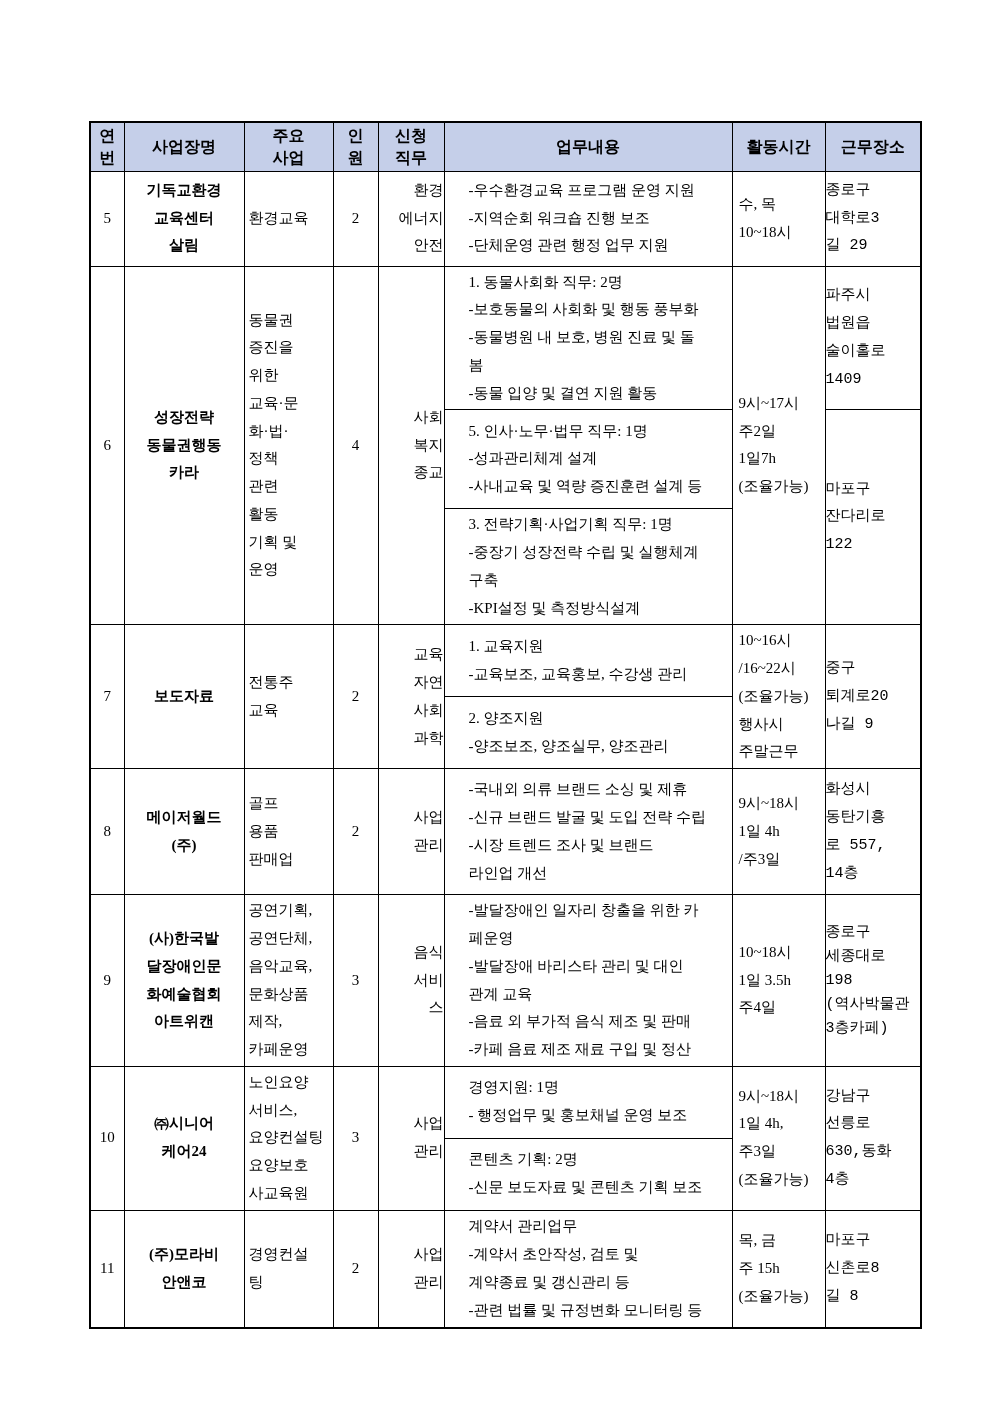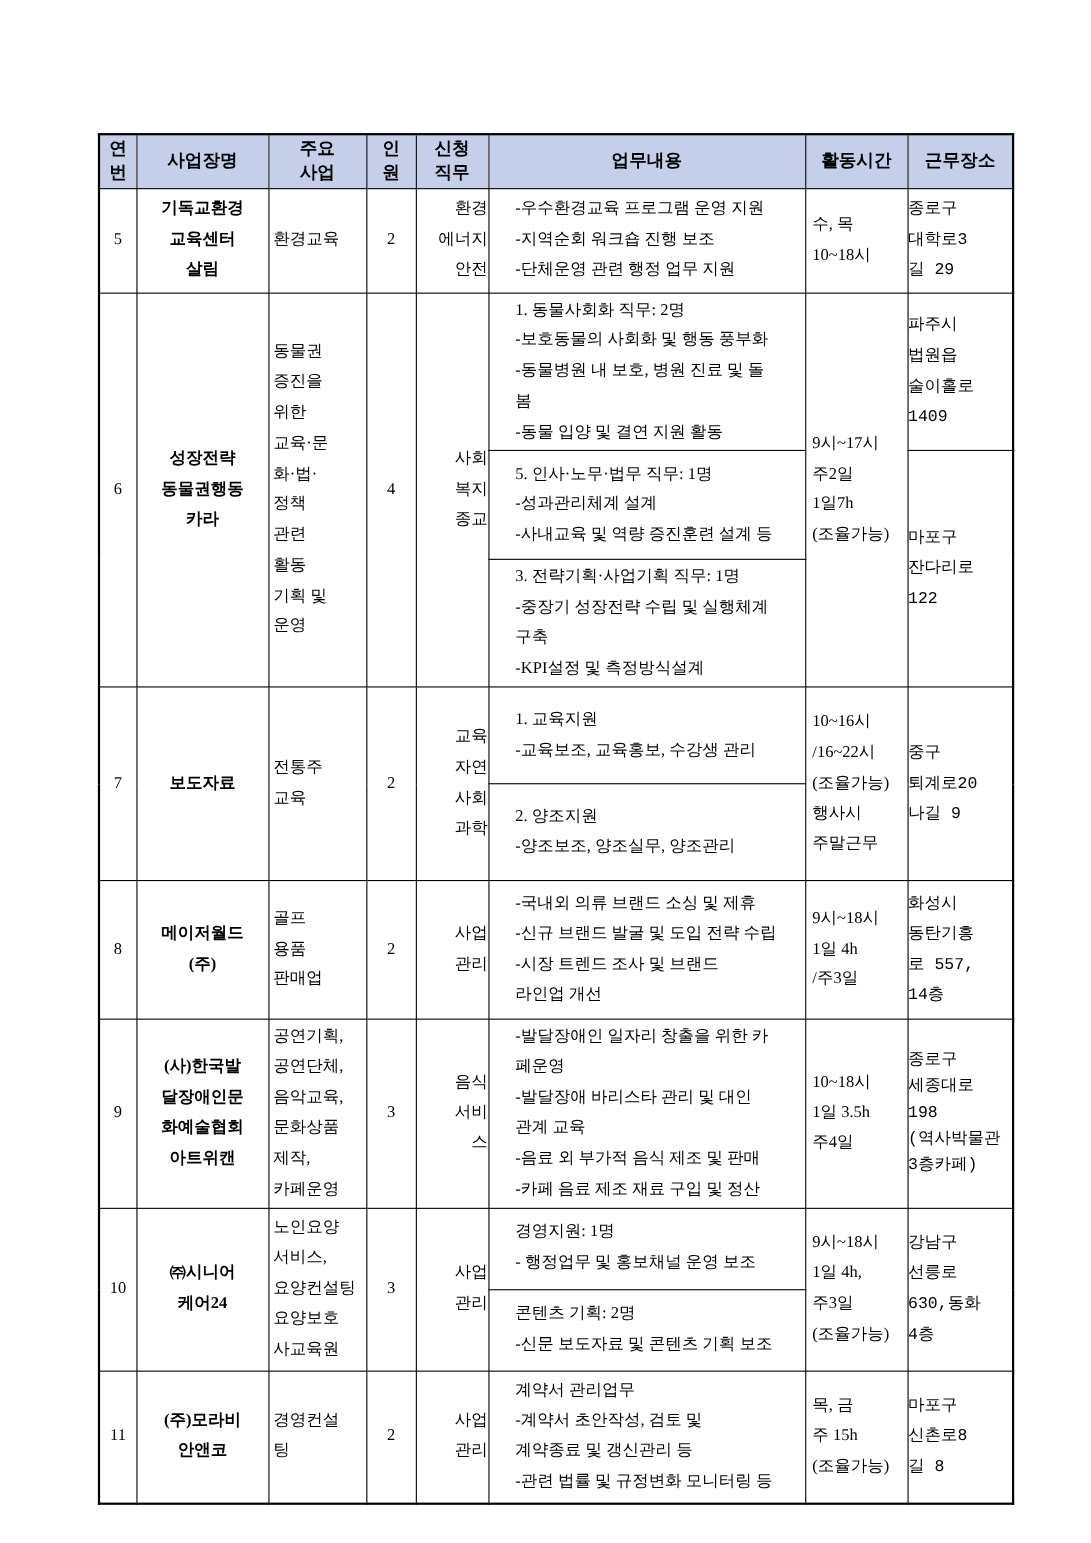--- a/index.html
+++ b/index.html
@@ -33,21 +33,21 @@
     line-height: 1.35;
     text-align: center;
     padding: 2px 0;
   }
   td.c-no   { text-align: center; font-size: 17px; line-height: 1.3; }
   td.c-name { text-align: center; font-weight: bold; font-size: 16px; line-height: 1.6; padding: 0 2px; }
   td.c-biz  { text-align: left; padding: 2px 4px; line-height: 1.6; margin-top: 29px; }
   td.c-cnt  { text-align: center; font-size: 16px; }
   td.c-job  { text-align: right; line-height: 1.6; margin-top: 24px; }
   td.c-task { text-align: left; padding: 2px 24px; line-height: 1.75; }
-  td.c-hrs  { text-align: left; padding: 18px 6px; line-height: 1.8; }
+  td.c-hrs  { text-align: left; padding: 2px 6px; line-height: 1.8; }
   td.c-loc  { text-align: left; padding: 2px 0; line-height: 1.8; font-family: Liberation Mono, monospace; }
 </style>
 </head>
 <body>
 
 <div class="page">
   <table class="jobs">
     <colgroup>
       <col style="width:34px">
         <col style="width:120px">

